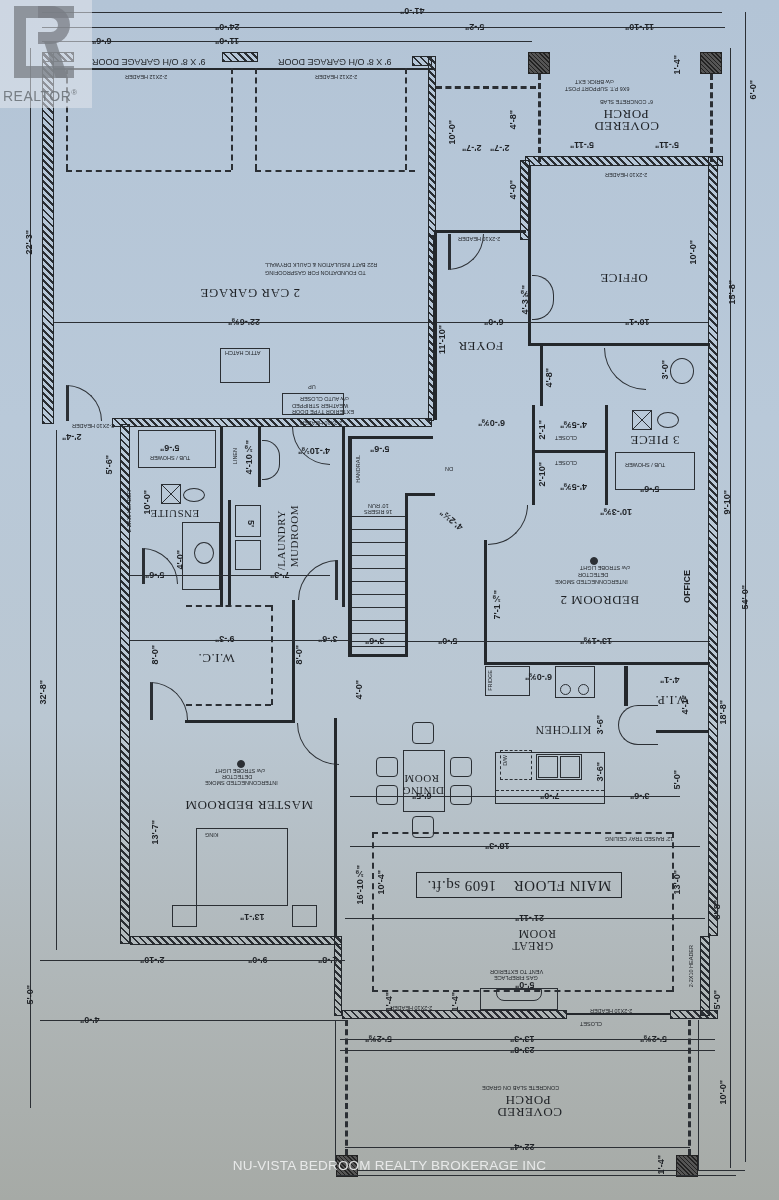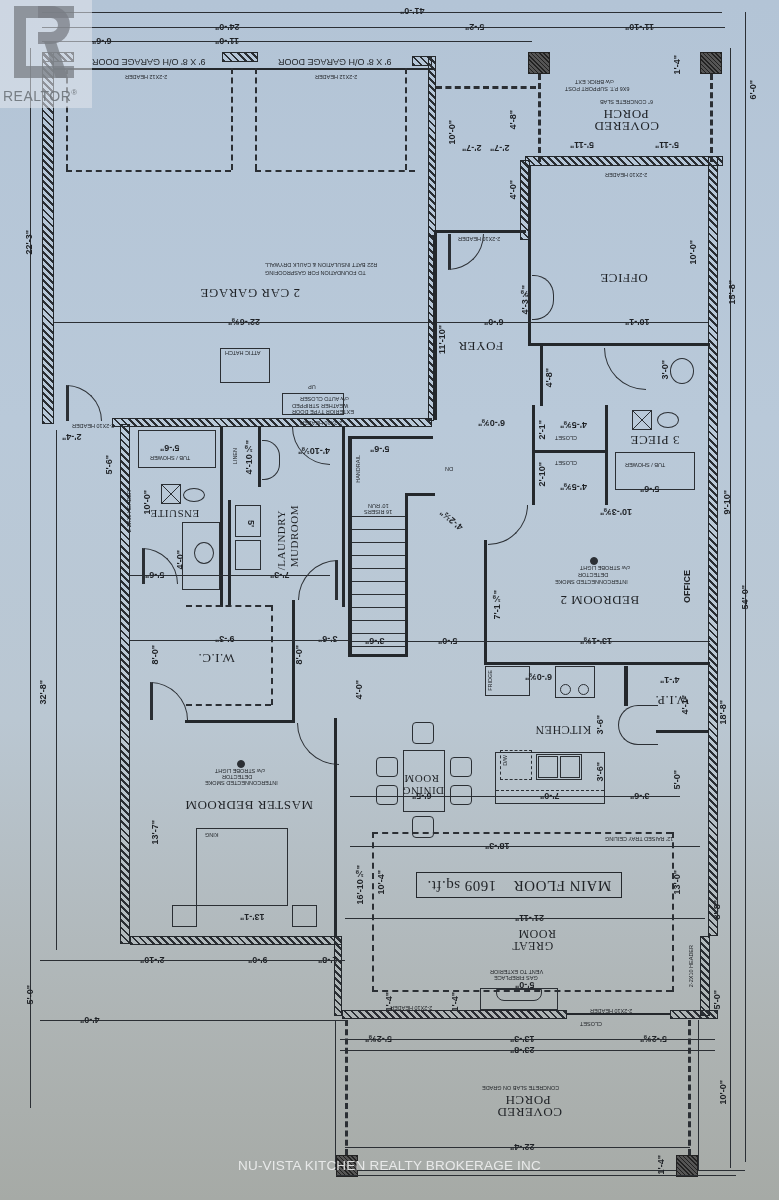--- a/index.html
+++ b/index.html
@@ -361,13 +361,13 @@
 <span class="lbl dim vtext" style="left:656px;top:1155px;"><span class="flip">1'-4"</span></span>
 <div class="dline" style="left:336px;top:1175px;width:400px;height:1px;"></div>
 
 <div class="logo">
   <div class="logo-r"></div>
   <div class="abs" style="left:38px;top:6px;width:32px;height:38px;border:12px solid rgba(120,125,132,.75);border-left:none;border-radius:0 22px 22px 0;box-sizing:border-box;"></div>
   <div class="abs" style="left:50px;top:42px;width:12px;height:36px;background:rgba(120,125,132,.75);transform:skewX(18deg);"></div>
   <div class="logo-text"><span>REALTOR</span><sup style="font-size:8px;">®</sup></div>
 </div>
 
-<div class="watermark">NU-VISTA KITCHEN REALTY BROKERAGE INC</div>
+<div class="watermark">NU-VISTA BEDROOM REALTY BROKERAGE INC</div>
 
 </body></html>

